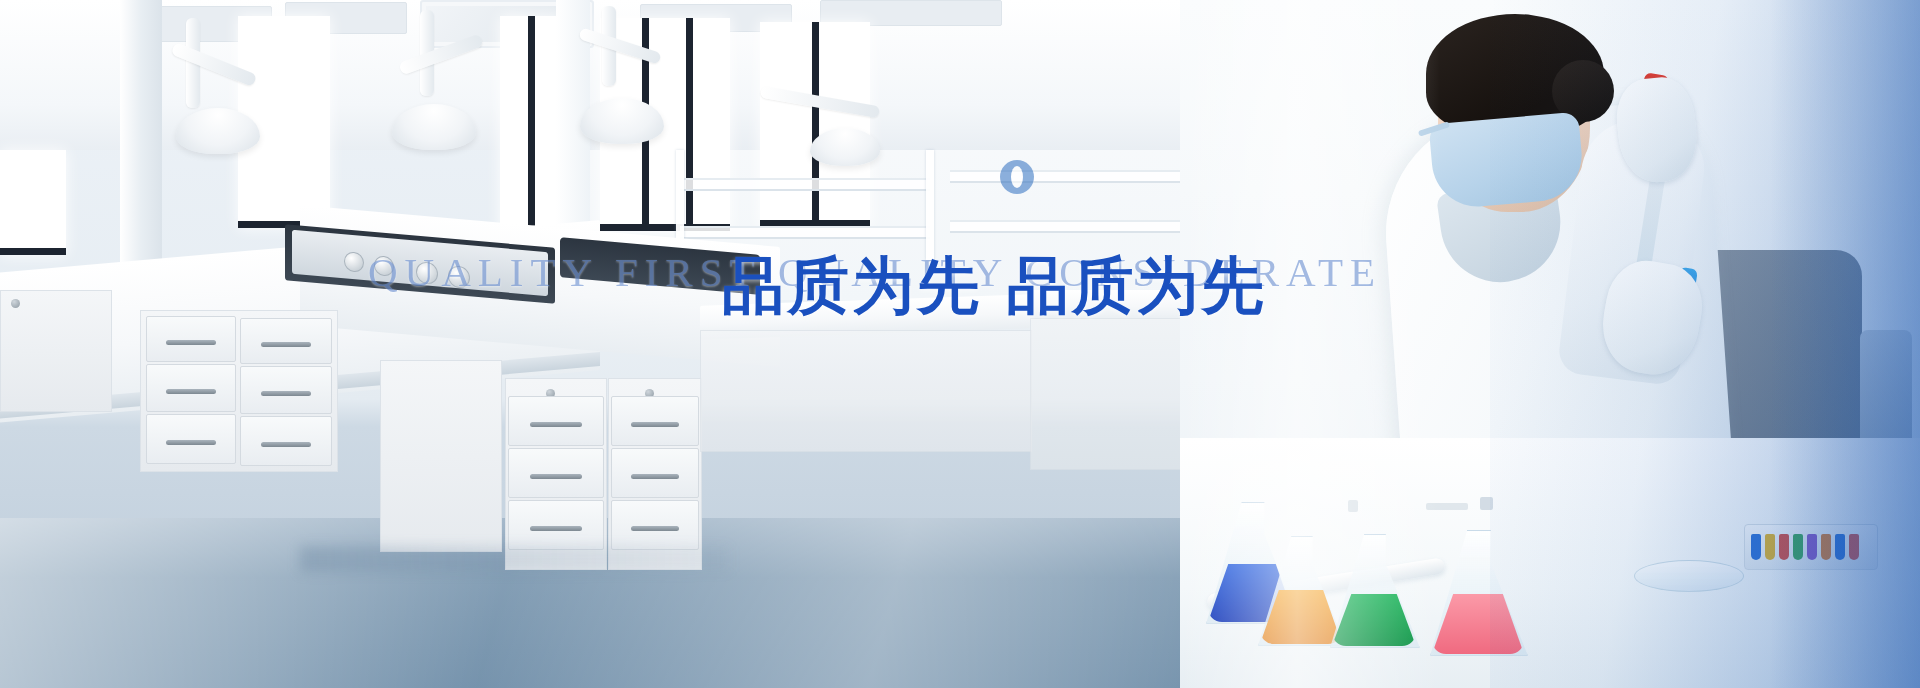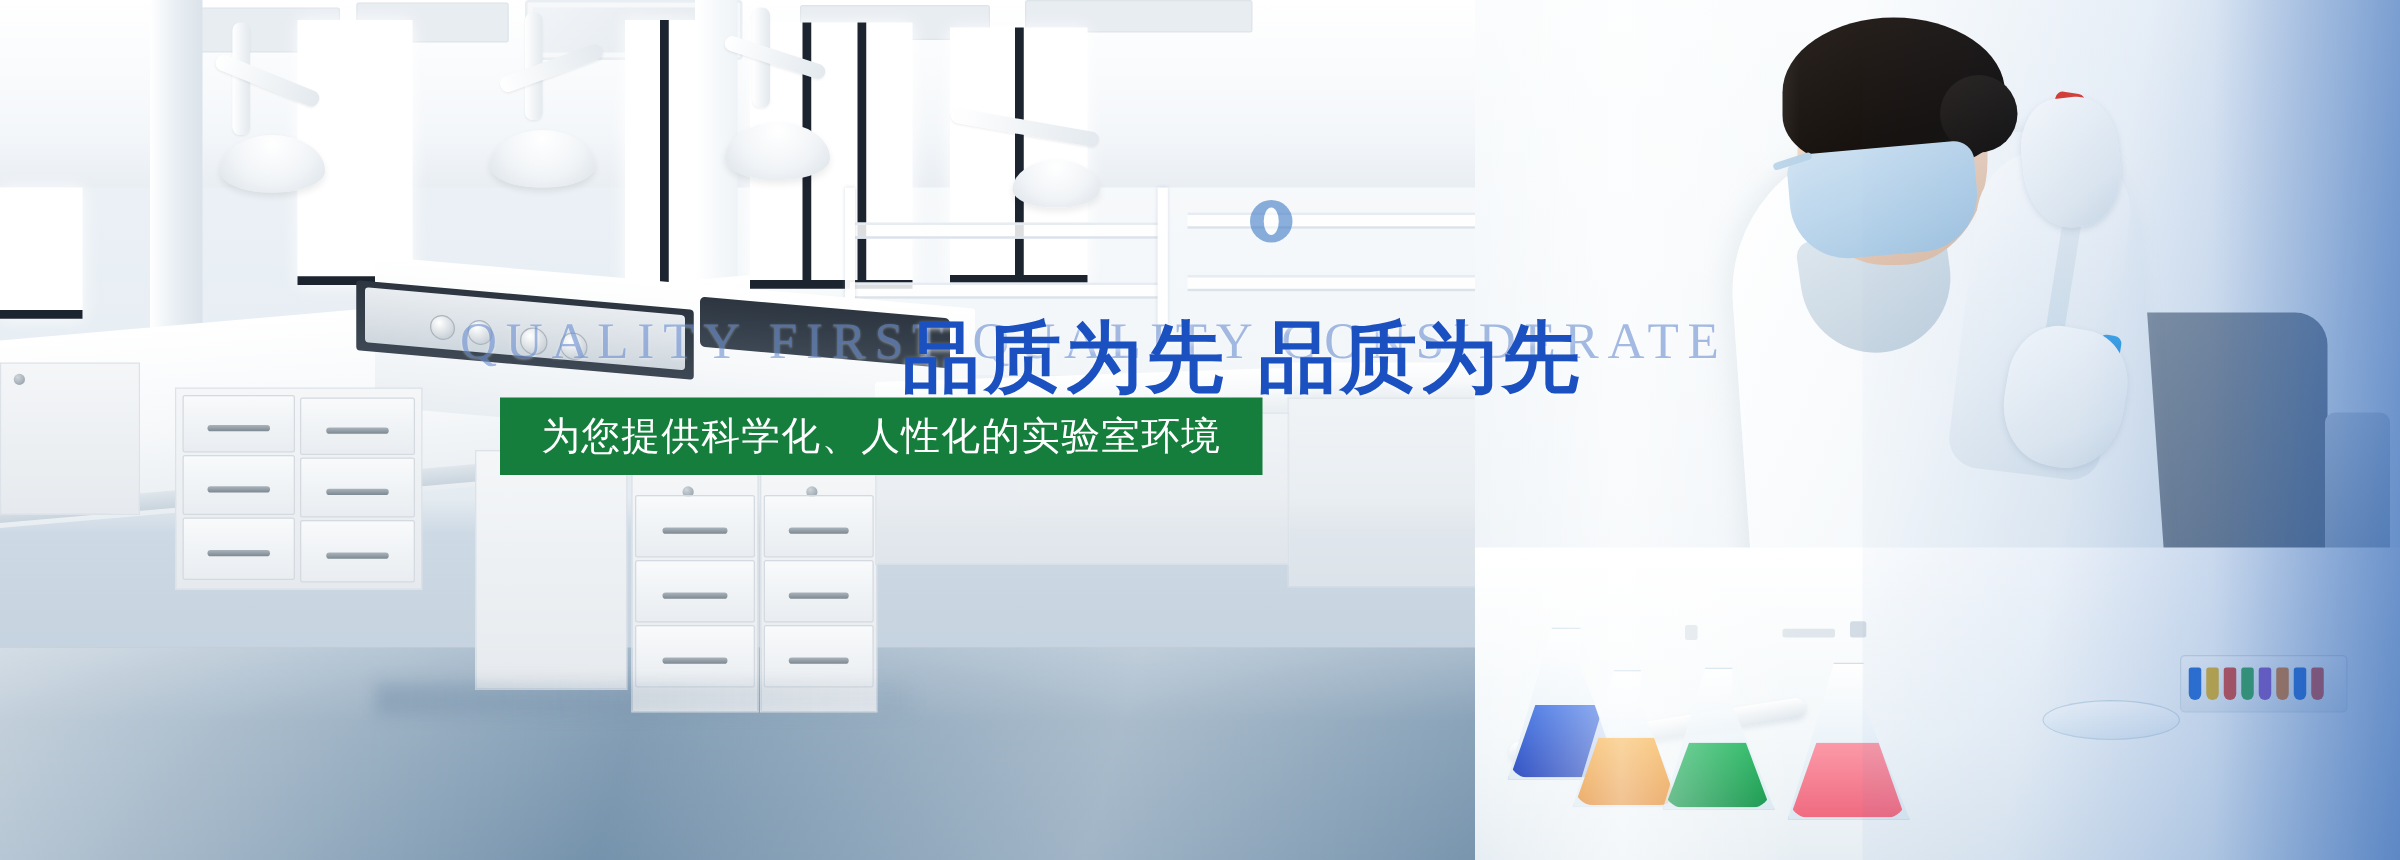--- a/index.html
+++ b/index.html
@@ -500,17 +500,14 @@
   </div>
 
   <div class="seam"></div>
   <div class="blue-fade"></div>
   <div class="blue-fade-2"></div>
 
   <div class="headline-en">QUALITY FIRST QUALITY CONSIDERATE</div>
 
   <div class="headline-cn">品质为先 品质为先</div>
 
-  <div class="subtitle-band">
-    <span class="subtitle-text">为您提供科学化、人性化的实验室环境</span>
-  </div>
 
 </div>
 
 </body></html>

